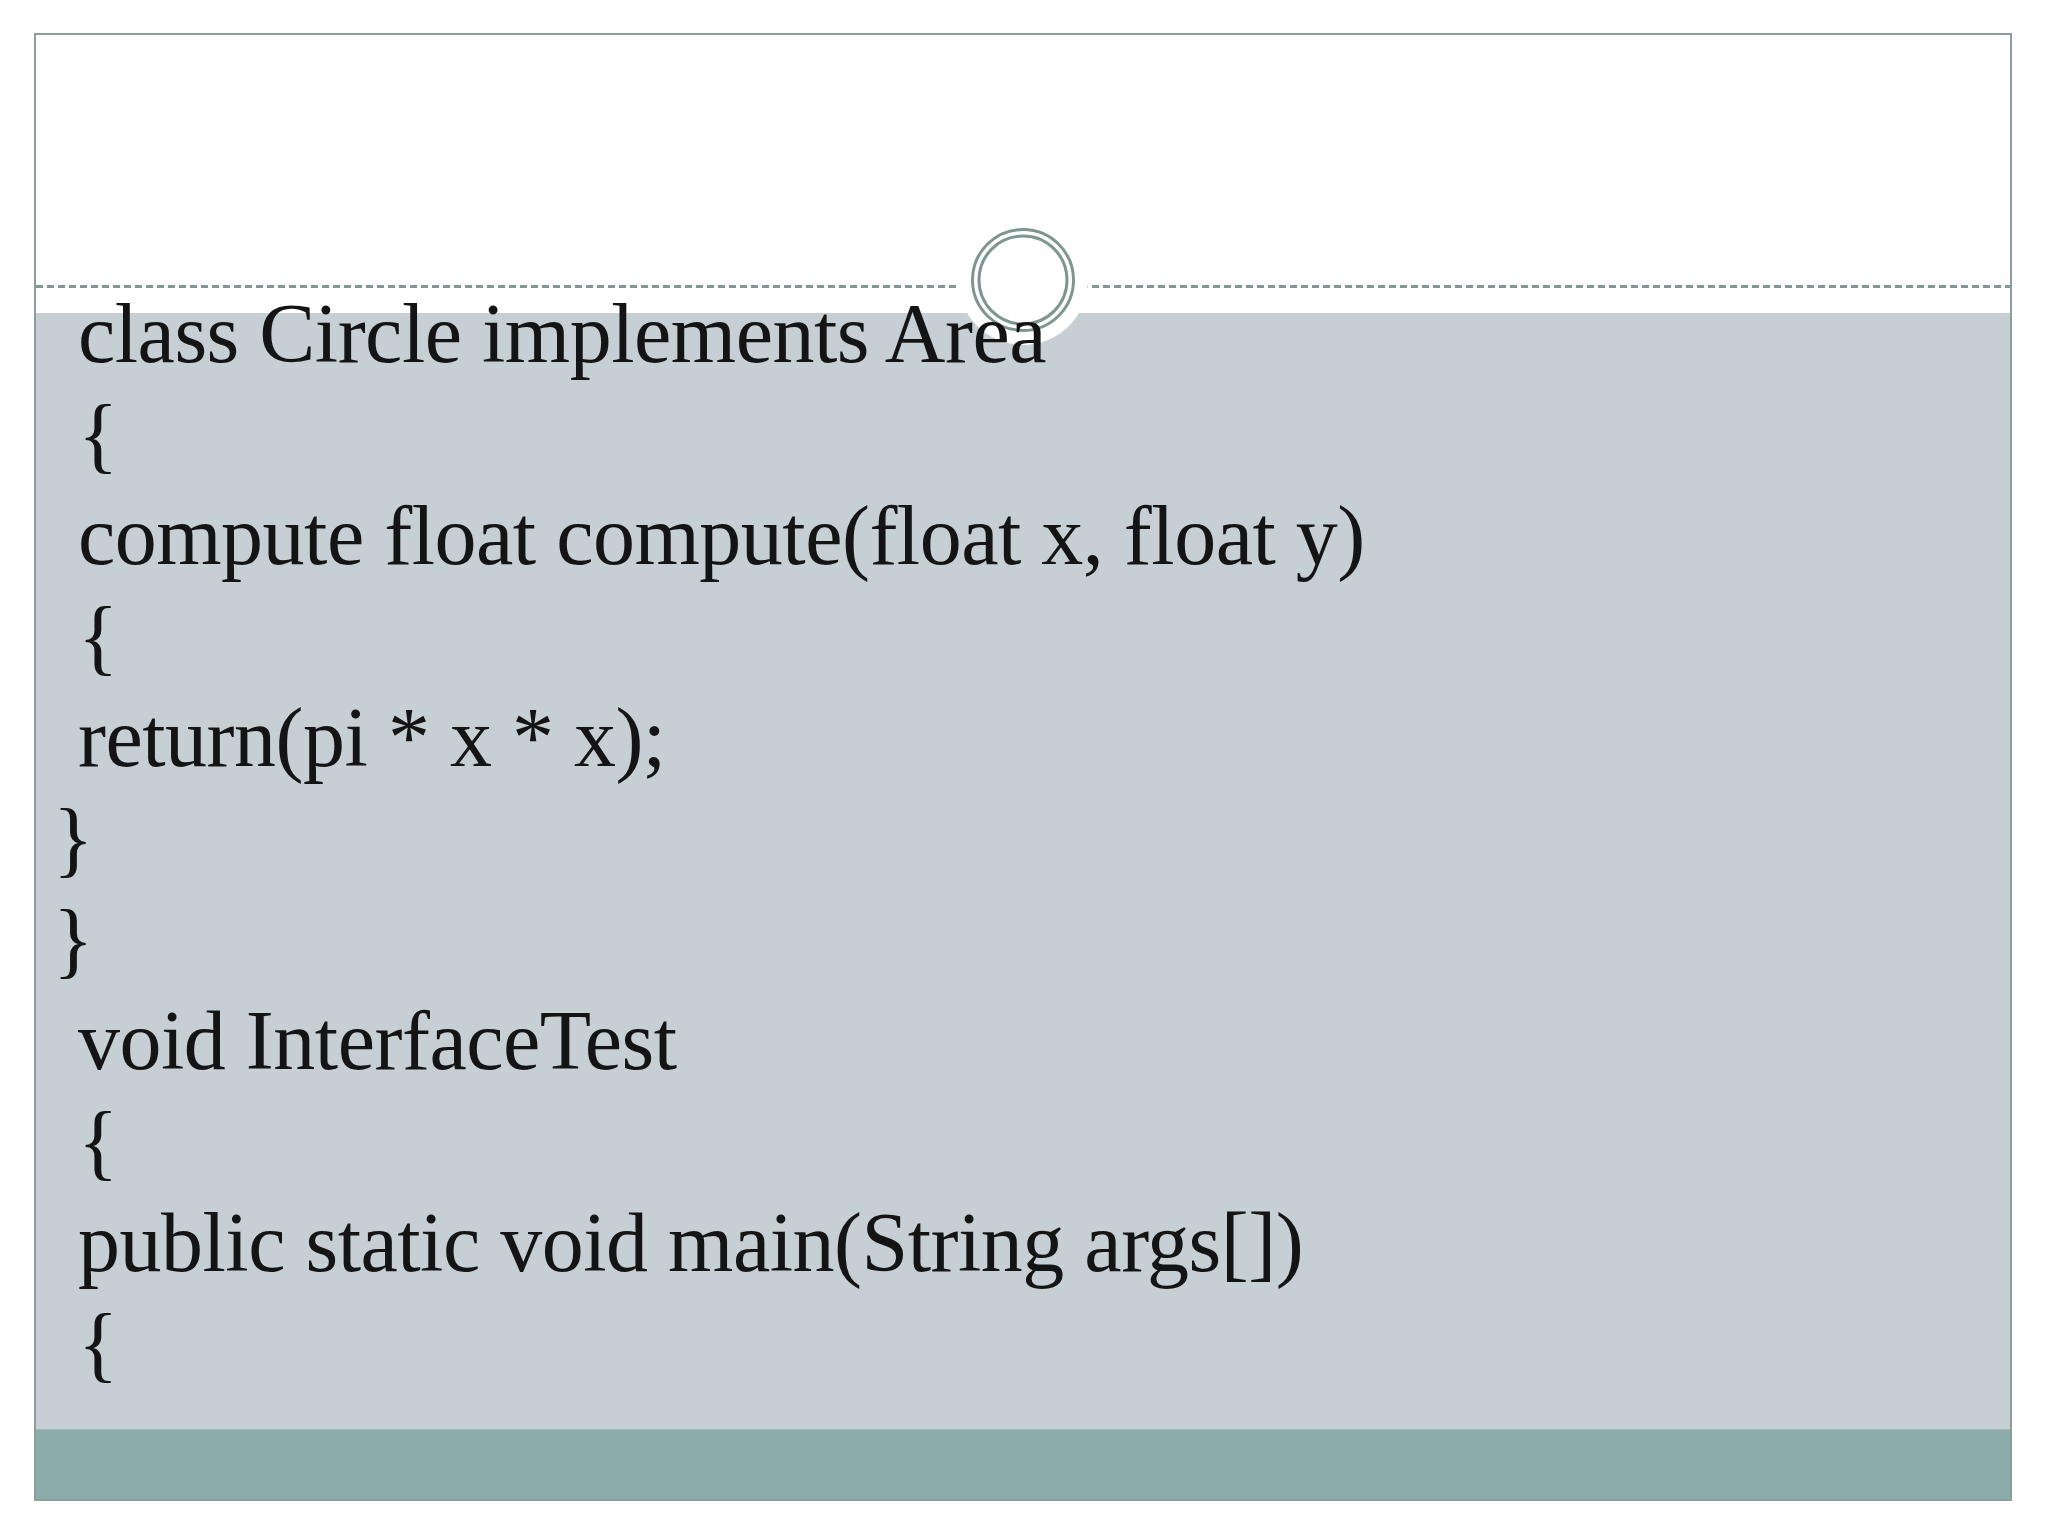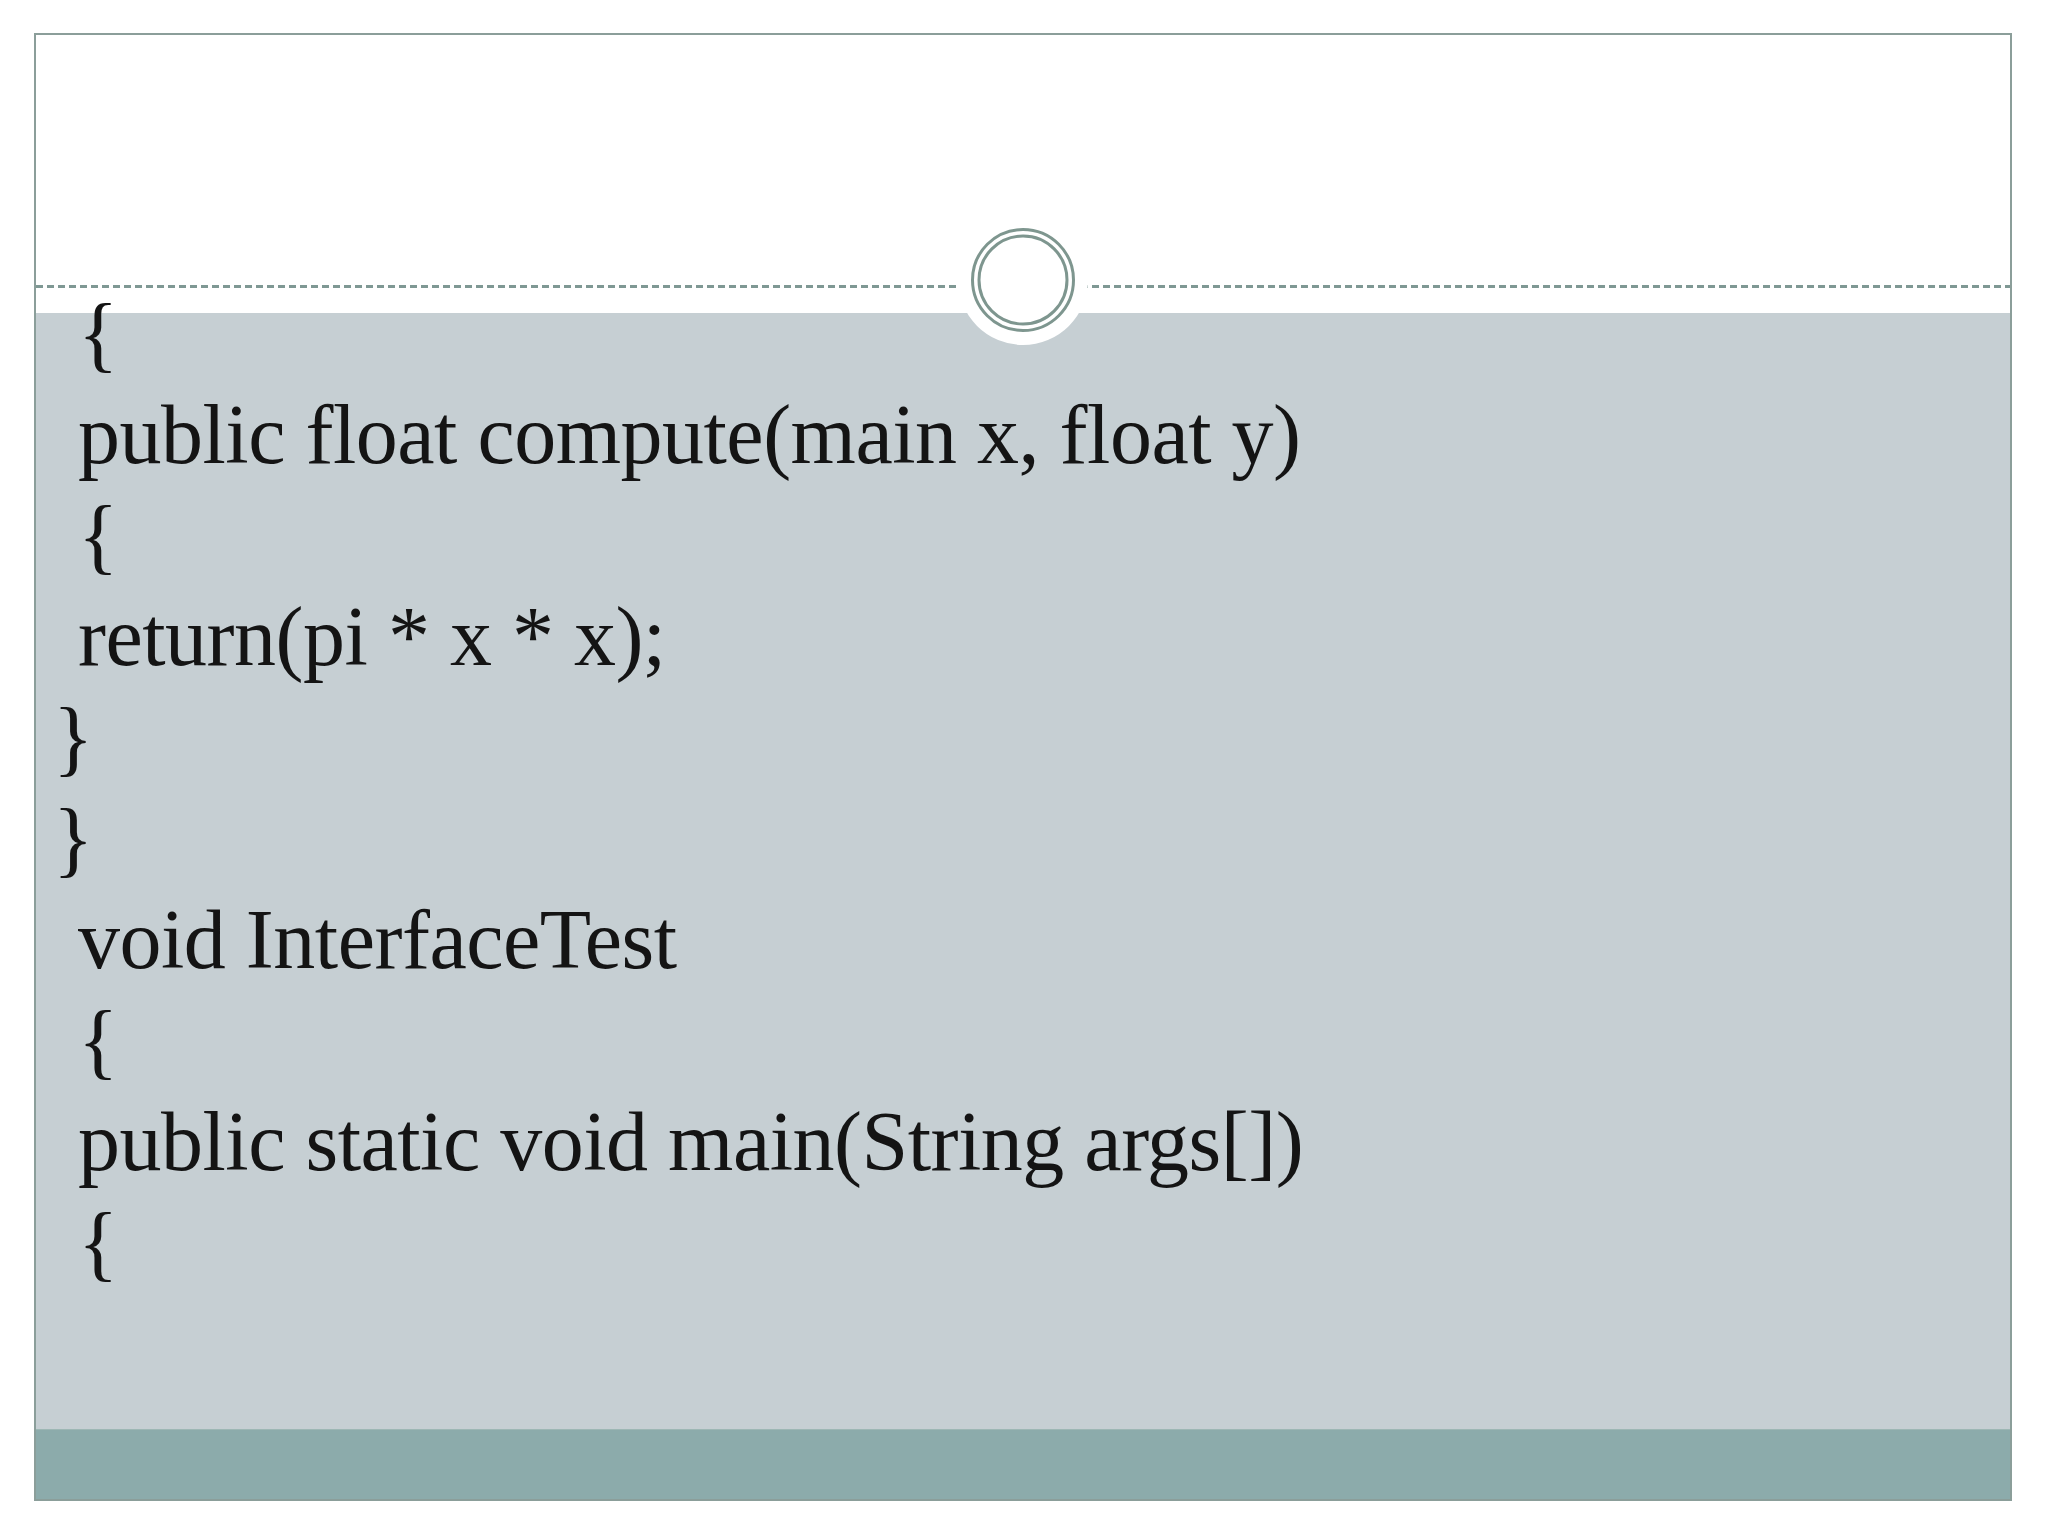--- a/index.html
+++ b/index.html
@@ -88,22 +88,23 @@
   <div class="divider"></div>
 
   <div class="halo"></div>
 
   <svg class="ring-svg" width="110" height="110" viewBox="0 0 110 110">
     <circle cx="55" cy="55" r="50.5" fill="none" stroke="#7e968f" stroke-width="3"></circle>
     <circle cx="55" cy="55" r="44" fill="none" stroke="#7e968f" stroke-width="3"></circle>
   </svg>
 
   <div class="code">
+    <div class="line">class Circle implements Area</div>
     <div class="line">{</div>
-    <div class="line">public float compute(main x, float y)</div>
+    <div class="line">compute float compute(float x, float y)</div>
     <div class="line">{</div>
     <div class="line">return(pi * x * x);</div>
     <div class="line out">}</div>
     <div class="line out">}</div>
     <div class="line">void InterfaceTest</div>
     <div class="line">{</div>
     <div class="line">public static void main(String args[])</div>
     <div class="line">{</div>
   </div>
 

